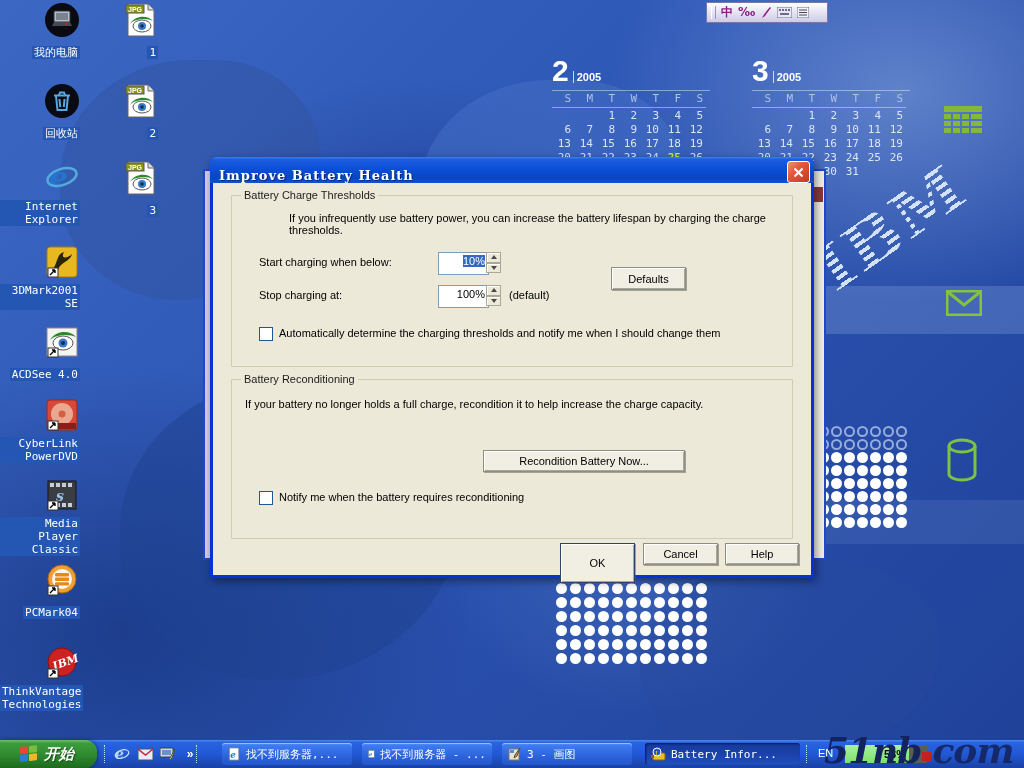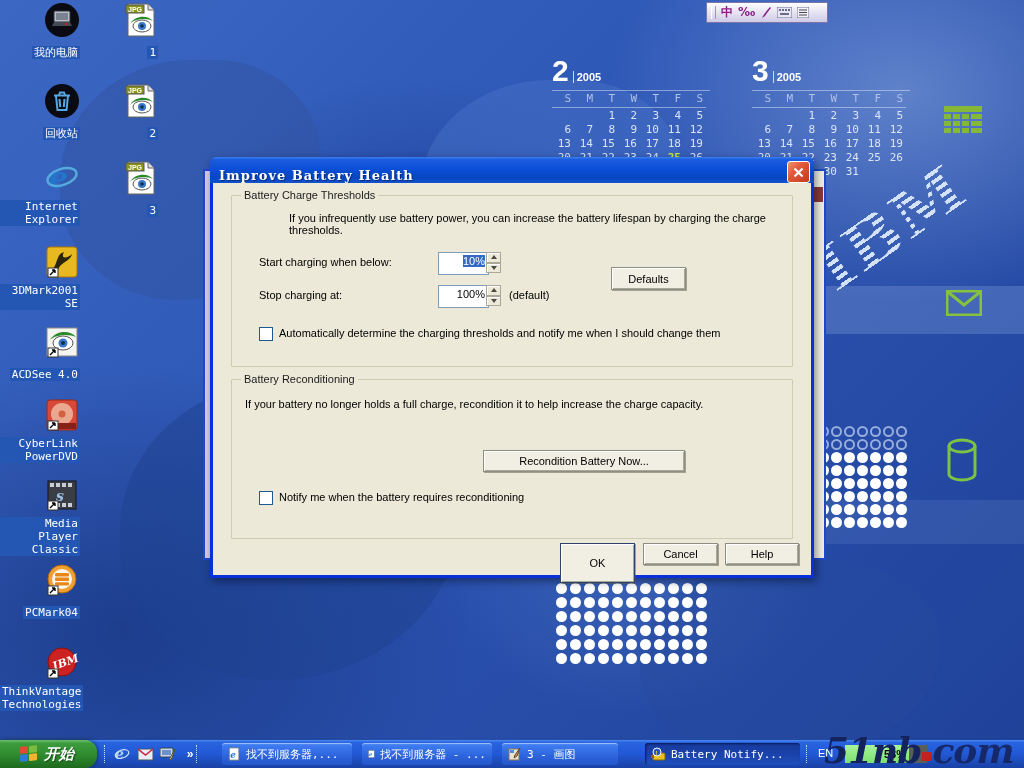--- a/index.html
+++ b/index.html
@@ -719,36 +719,36 @@
       </svg>
     <span>找不到服务器,...</span>
   </div>
   <div class="task" style="left:362px;width:130px;">
     <svg width="13" height="14" viewBox="0 0 14 16">
         <rect x="1" y="1" width="11" height="14" fill="#fff" stroke="#678"></rect>
         <text x="2" y="12" font-family="DejaVu Serif,serif" font-size="10" font-style="italic" font-weight="bold" fill="#2277cc">e</text>
       </svg>
     <span>找不到服务器 - ...</span>
   </div>
-  <div class="task" style="left:502px;width:116px;">
+  <div class="task" style="left:502px;width:130px;">
     <svg width="14" height="14" viewBox="0 0 14 14">
         <rect x="1" y="2" width="10" height="11" fill="#e8e4d0" stroke="#875"></rect>
         <path d="M12,1 L7,8 L6,11 L9,9 Z" fill="#c8a040" stroke="#643"></path>
         <rect x="2" y="3" width="4" height="3" fill="#4a90d8"></rect>
       </svg>
     <span>3 - 画图</span>
   </div>
   <div class="task pressed" style="left:645px;width:155px;">
     <svg width="15" height="14" viewBox="0 0 15 14">
         <rect x="2" y="6" width="12" height="7" rx="1" fill="#e8c020" stroke="#886808"></rect>
         <rect x="0" y="8" width="3" height="3" fill="#886808"></rect>
         <circle cx="6" cy="5" r="4" fill="#2858c8" stroke="#fff"></circle>
         <text x="4.5" y="8" font-family="Liberation Sans,sans-serif" font-size="6" font-weight="bold" fill="#ffd020">!</text>
       </svg>
-    <span>Battery Notify...</span>
+    <span>Battery Infor...</span>
   </div>
 
   <span class="qgrip" style="left:806px;"></span>
   <span id="tray-en" style="left:818px;">EN</span>
   <span id="battery-meter" style="left:845px;">
     <span id="battery-fill">58%</span>
     <span id="battery-rest"></span>
   </span>
 </div>
 

